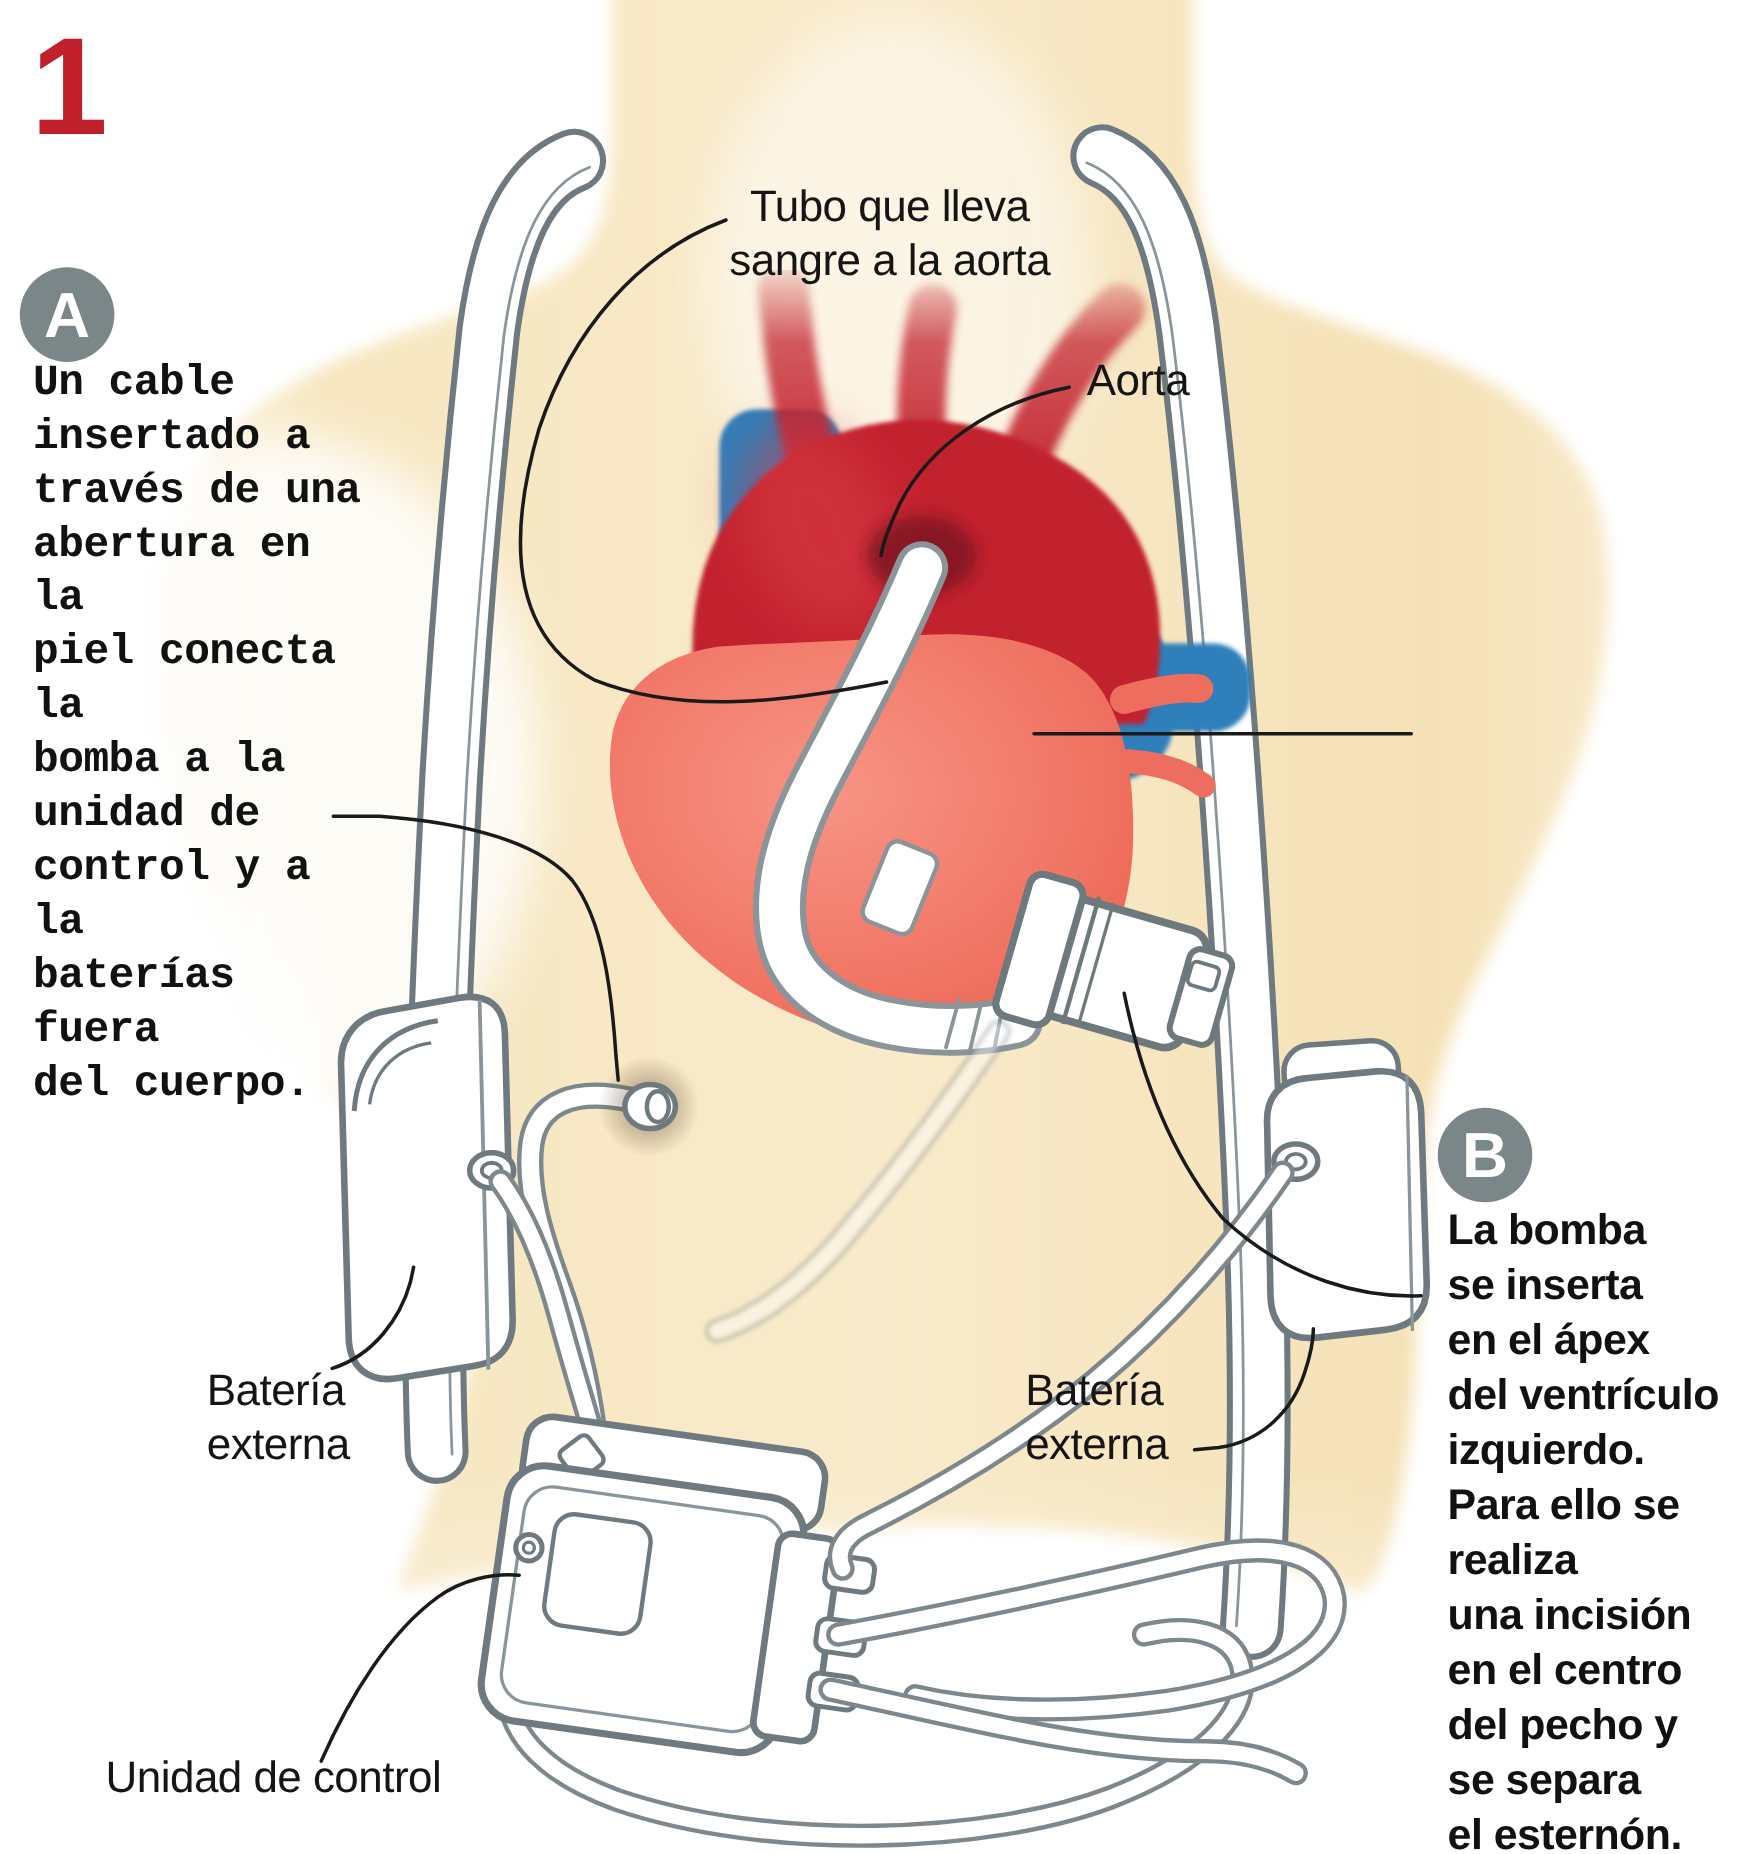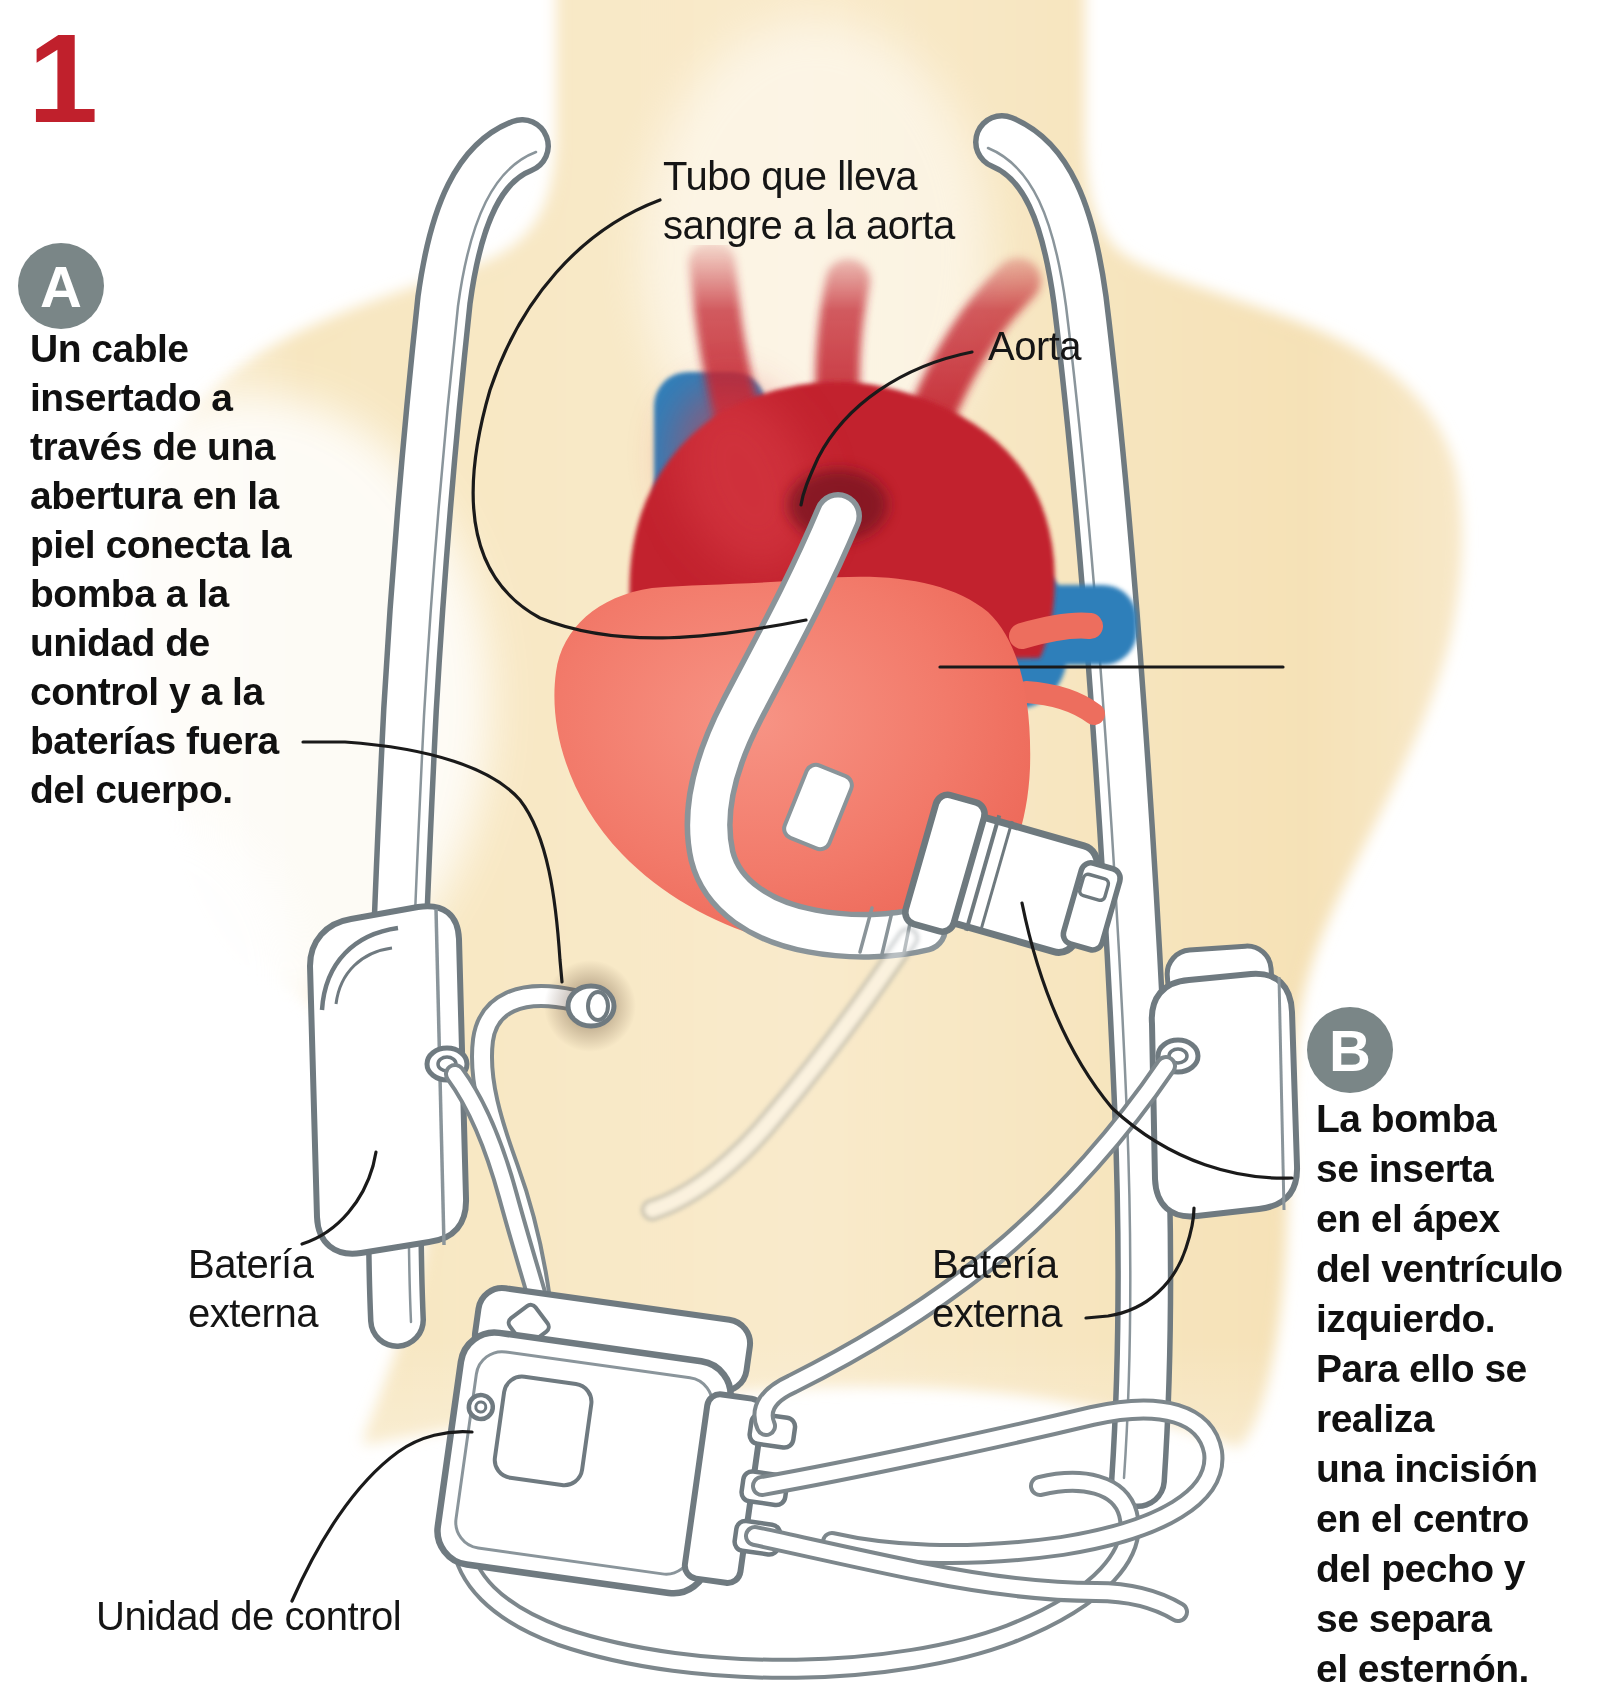--- a/index.html
+++ b/index.html
@@ -216,32 +216,32 @@
     <path d="M 302,1244 C 340,1232 364,1198 373,1166 L 376,1152"></path>
     <path d="M 1086,1318 L 1108,1316 C 1148,1310 1175,1282 1186,1248 C 1192,1230 1194,1218 1194,1208"></path>
     <path d="M 292,1601 C 318,1542 354,1484 398,1452 C 420,1436 448,1430 472,1432"></path>
     <path d="M 1022,903 C 1036,972 1062,1048 1112,1108 C 1172,1164 1240,1180 1292,1178"></path>
   </g>
 </svg>
 
 <div class="abs numeral" style="left:28px;top:16px;">1</div>
 
 <div class="abs badge" style="left:18px;top:243px;">A</div>
-<div class="abs para" style="left:30px;top:324px;width:320px;">Un cable
+<div class="abs para" style="left:30px;top:324px;width:320px;font-family:Liberation Mono, monospace;">Un cable
 insertado a
 través de una
 abertura en la
 piel conecta la
 bomba a la
 unidad de
 control y a la
 baterías fuera
 del cuerpo.</div>
 
-<div class="abs label" style="left:663px;top:152px;">Tubo que lleva
+<div class="abs label" style="left:663px;top:164px;text-align:center;">Tubo que lleva
 sangre a la aorta</div>
 <div class="abs label" style="left:988px;top:322px;">Aorta</div>
 <div class="abs label" style="left:188px;top:1240px;">Batería
 externa</div>
 <div class="abs label" style="left:932px;top:1240px;">Batería
 externa</div>
 <div class="abs label" style="left:96px;top:1592px;">Unidad de control</div>
 
 <div class="abs badge" style="left:1307px;top:1007px;">B</div>
 <div class="abs para para-b" style="left:1316px;top:1094px;width:284px;">La bomba

